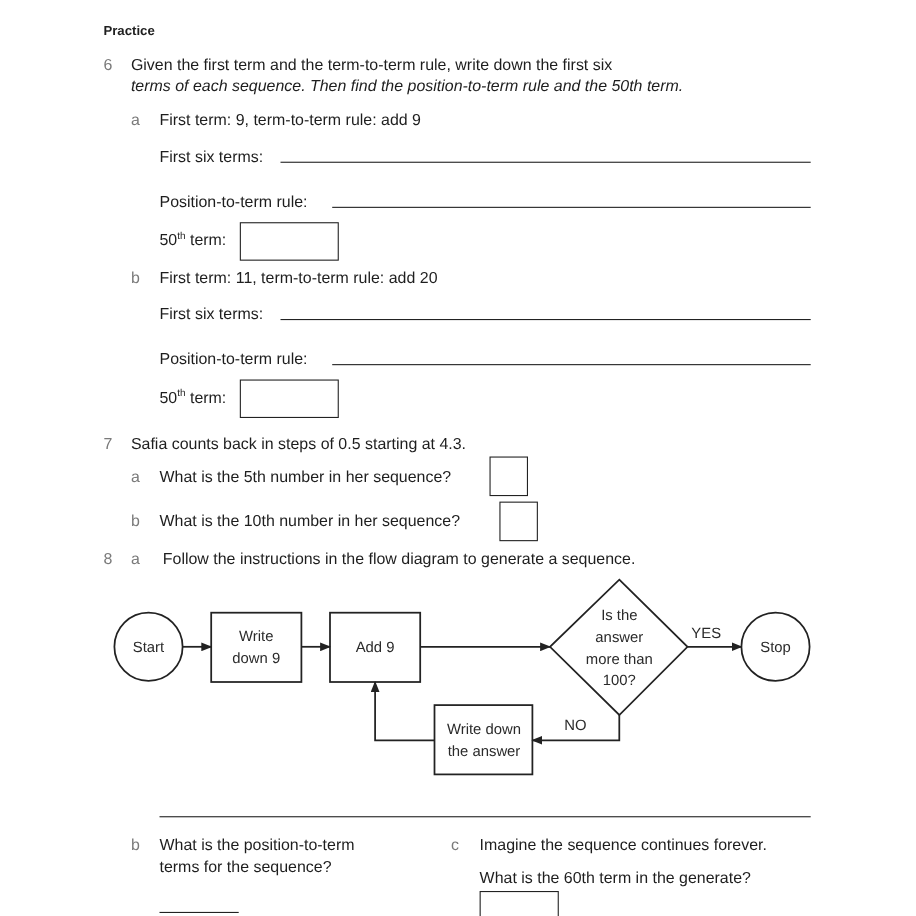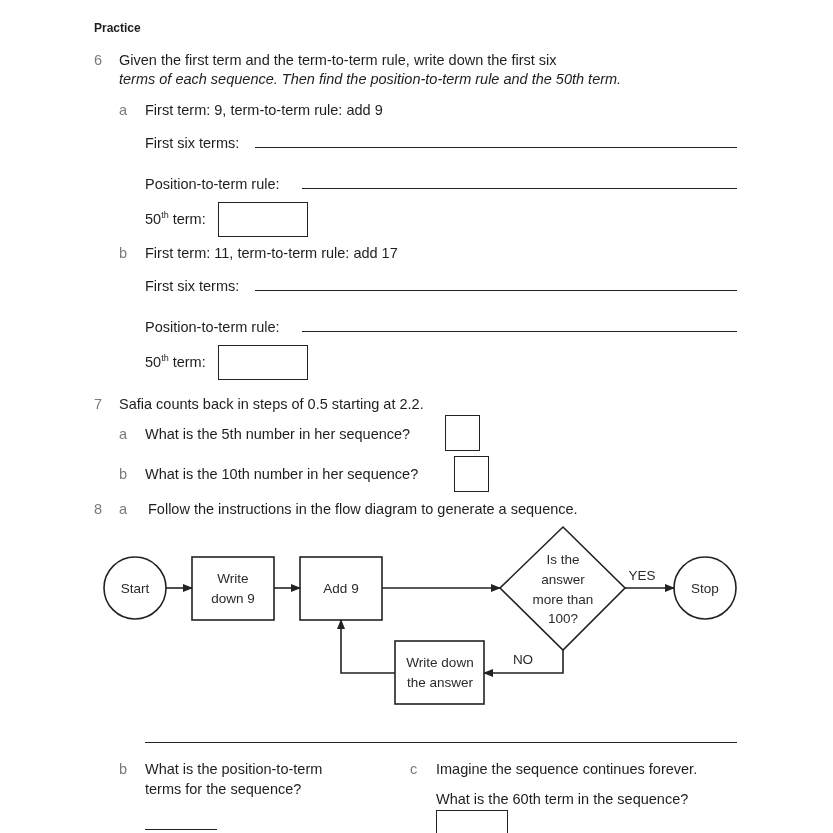--- a/index.html
+++ b/index.html
@@ -29,33 +29,33 @@
 <div class="abs t" style="left:145px;top:134px;">First six terms:</div>
 <div class="rule" style="left:255px;top:147px;width:482px;"></div>
 
 <div class="abs t" style="left:145px;top:175px;">Position-to-term rule:</div>
 <div class="rule" style="left:302px;top:188px;width:435px;"></div>
 
 <div class="abs t" style="left:145px;top:210px;"><span>50</span><sup>th</sup><span> term:</span></div>
 <div class="box" style="left:218px;top:202px;width:90px;height:35px;"></div>
 
 <div class="abs t num" style="left:119px;top:244px;">b</div>
-<div class="abs t" style="left:145px;top:244px;">First term: 11, term-to-term rule: add 17</div>
+<div class="abs t" style="left:145px;top:244px;">First term: 11, term-to-term rule: add 20</div>
 
 <div class="abs t" style="left:145px;top:277px;">First six terms:</div>
 <div class="rule" style="left:255px;top:290px;width:482px;"></div>
 
 <div class="abs t" style="left:145px;top:318px;">Position-to-term rule:</div>
 <div class="rule" style="left:302px;top:331px;width:435px;"></div>
 
 <div class="abs t" style="left:145px;top:353px;"><span>50</span><sup>th</sup><span> term:</span></div>
 <div class="box" style="left:218px;top:345px;width:90px;height:35px;"></div>
 
 <div class="abs t num" style="left:94px;top:395px;">7</div>
-<div class="abs t" style="left:119px;top:395px;">Safia counts back in steps of 0.5 starting at 2.2.</div>
+<div class="abs t" style="left:119px;top:395px;">Safia counts back in steps of 0.5 starting at 4.3.</div>
 
 <div class="abs t num" style="left:119px;top:425px;">a</div>
 <div class="abs t" style="left:145px;top:425px;">What is the 5th number in her sequence?</div>
 <div class="box" style="left:445px;top:415px;width:35px;height:36px;"></div>
 
 <div class="abs t num" style="left:119px;top:465px;">b</div>
 <div class="abs t" style="left:145px;top:465px;">What is the 10th number in her sequence?</div>
 <div class="box" style="left:454px;top:456px;width:35px;height:36px;"></div>
 
 <div class="abs t num" style="left:94px;top:500px;">8</div>
@@ -108,14 +108,14 @@
 
 <div class="rule" style="left:145px;top:742px;width:592px;"></div>
 
 <div class="abs t num" style="left:119px;top:760px;">b</div>
 <div class="abs t" style="left:145px;top:760px;">What is the position-to-term</div>
 <div class="abs t" style="left:145px;top:780px;">terms for the sequence?</div>
 <div class="rule" style="left:145px;top:829px;width:72px;"></div>
 
 <div class="abs t num" style="left:410px;top:760px;">c</div>
 <div class="abs t" style="left:436px;top:760px;">Imagine the sequence continues forever.</div>
-<div class="abs t" style="left:436px;top:790px;">What is the 60th term in the sequence?</div>
+<div class="abs t" style="left:436px;top:790px;">What is the 60th term in the generate?</div>
 <div class="box" style="left:436px;top:810px;width:72px;height:40px;"></div>
 
 </body></html>

